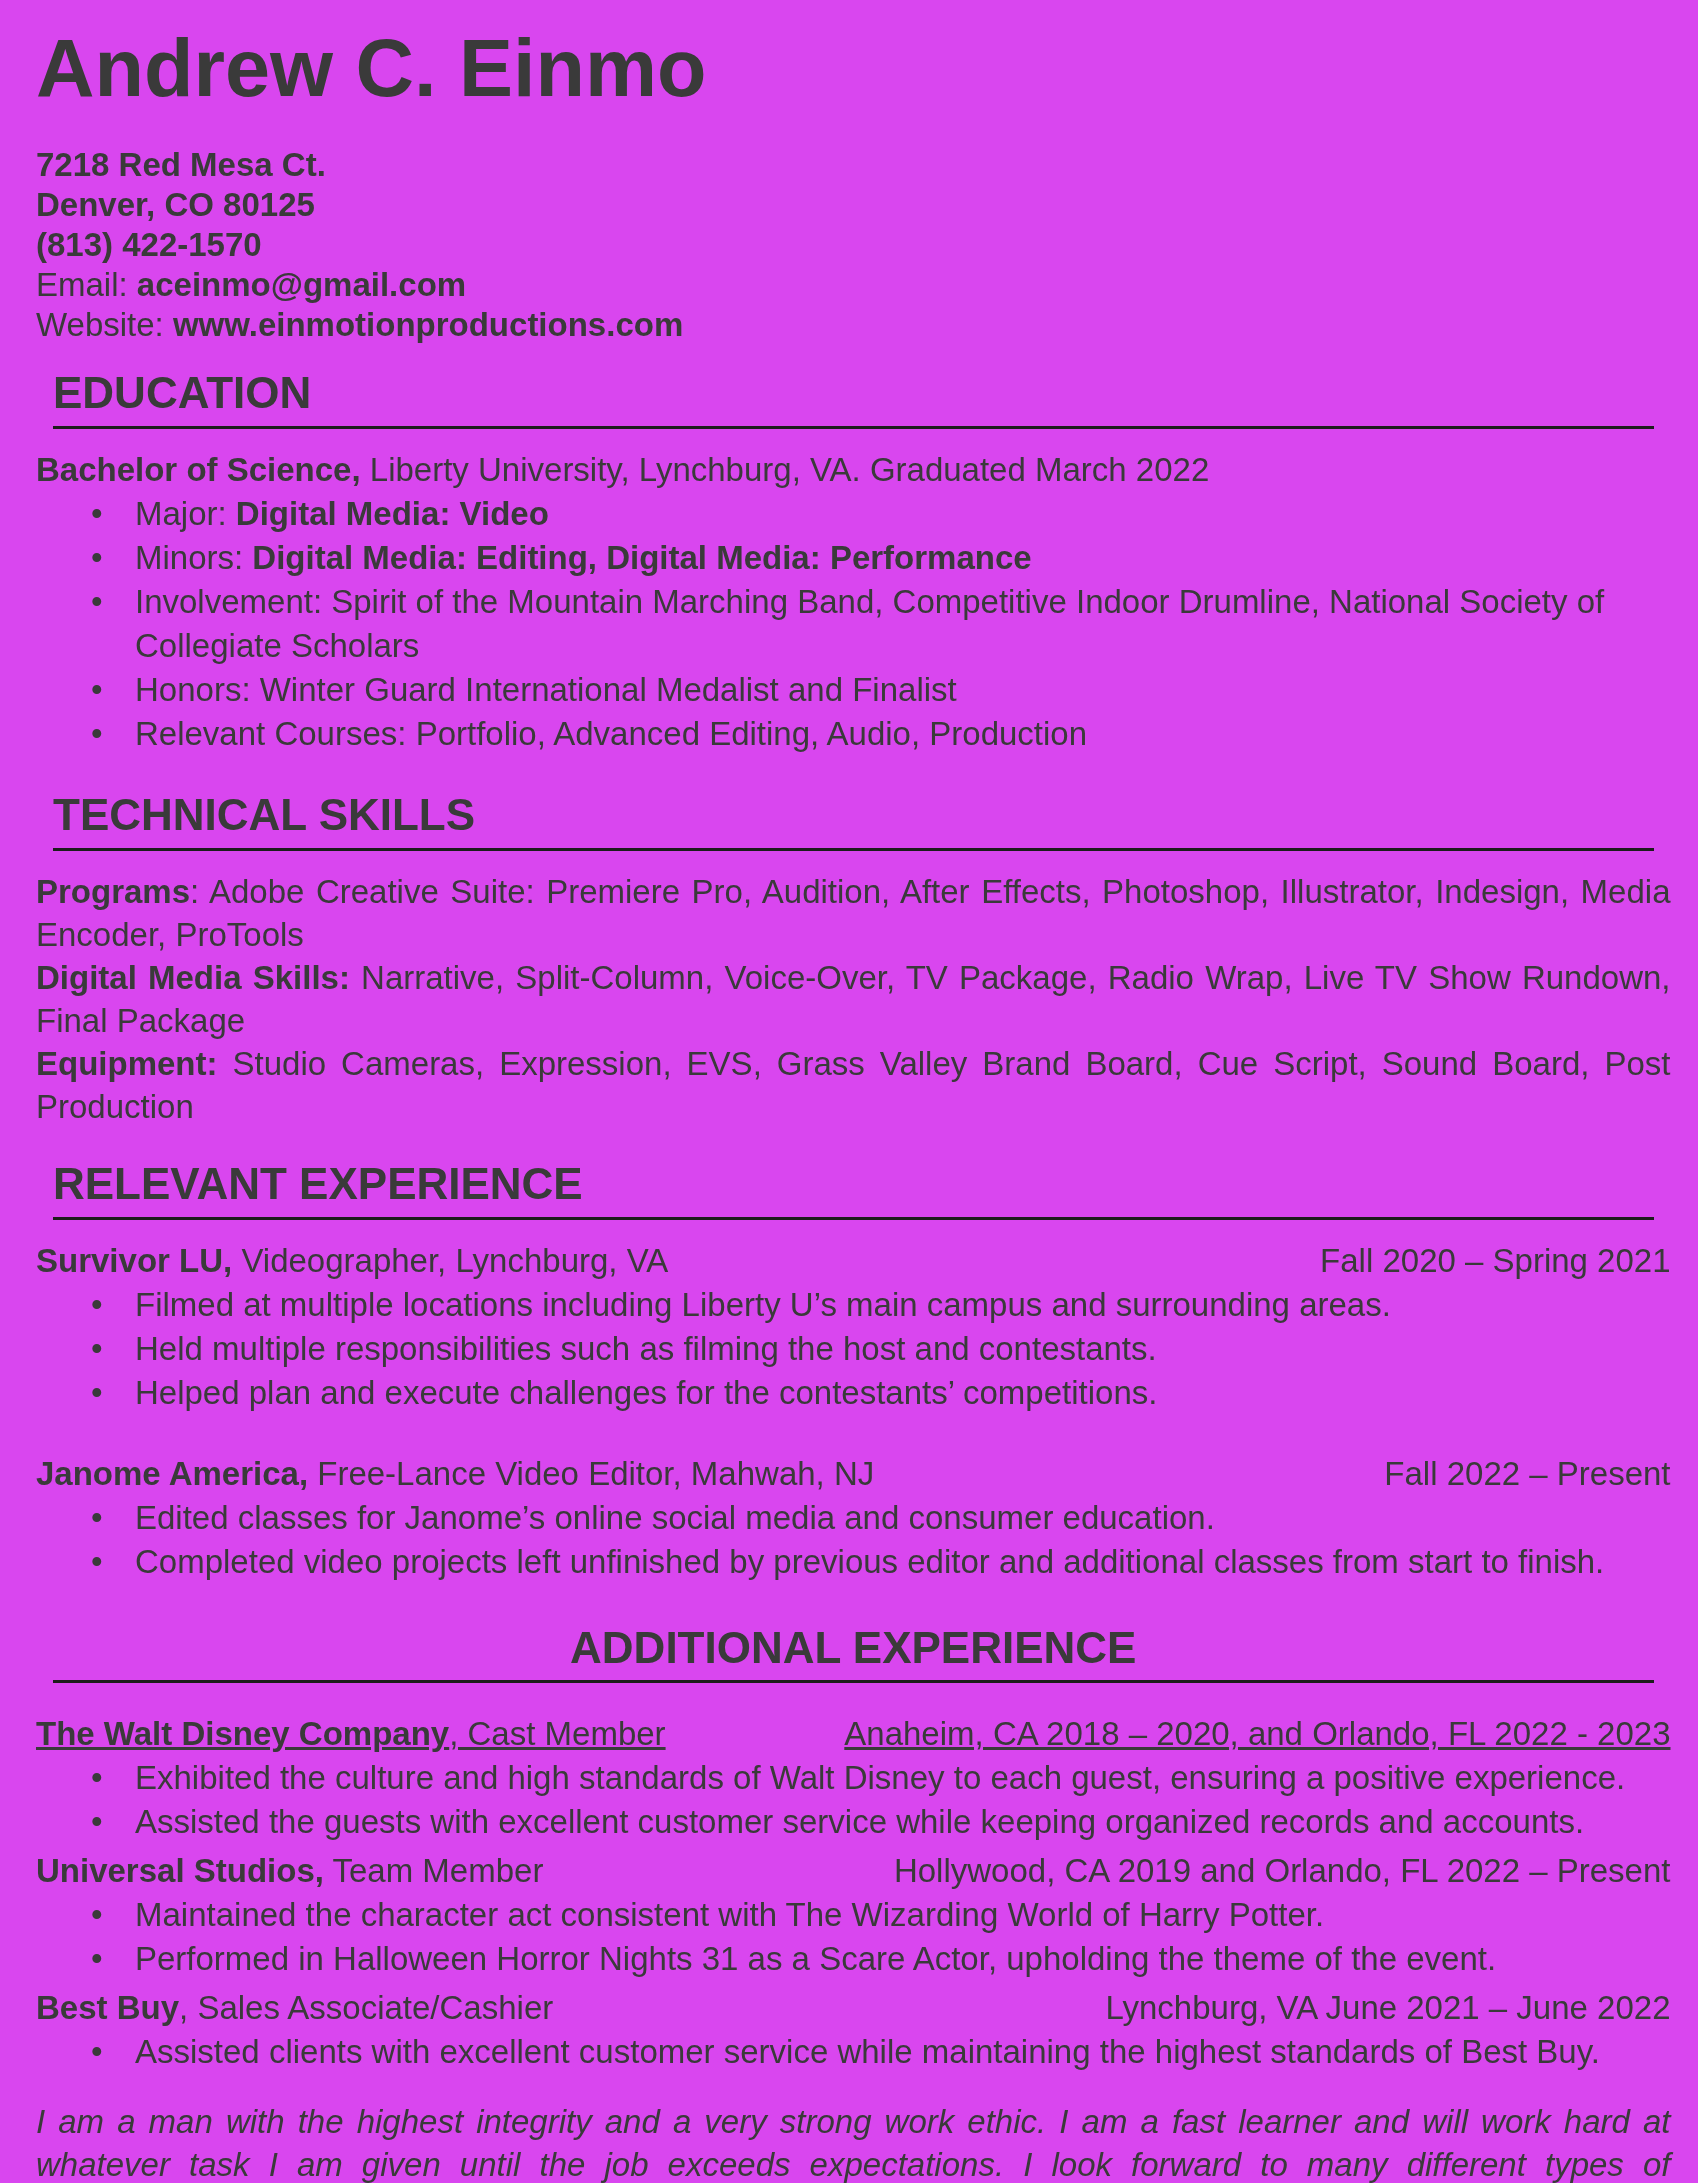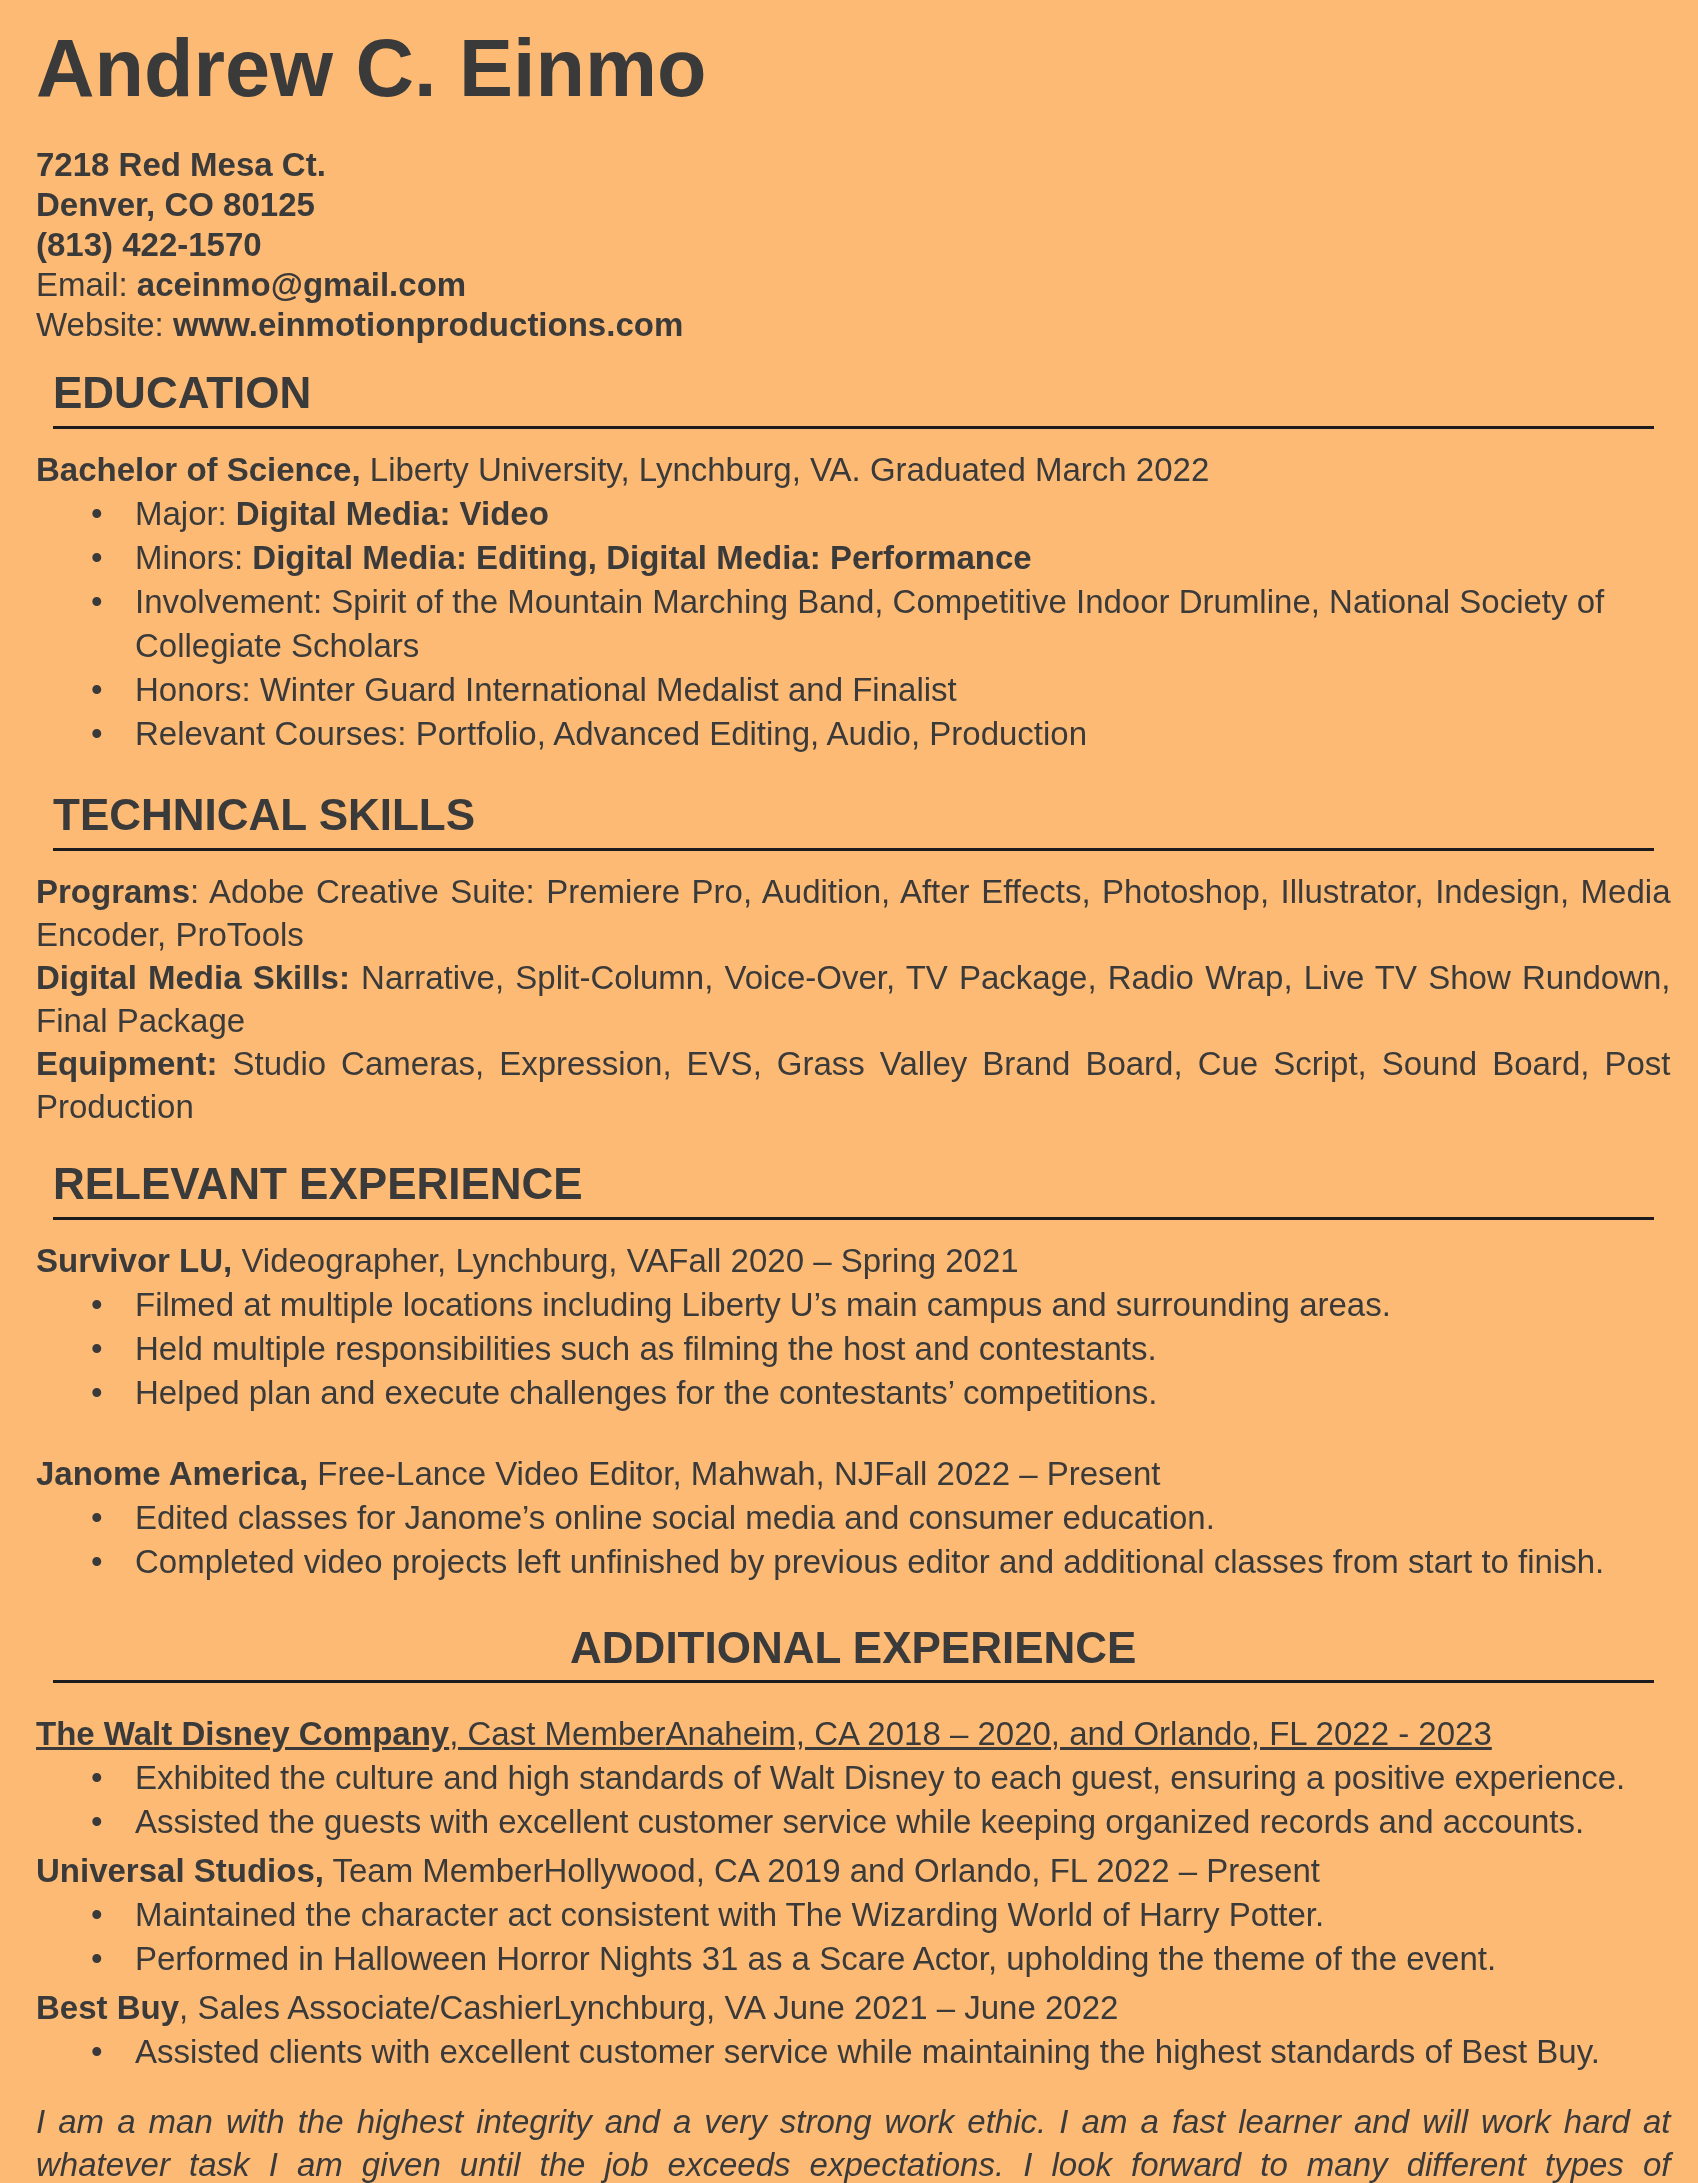--- a/index.html
+++ b/index.html
@@ -1,21 +1,21 @@
 <!DOCTYPE html>
 <html style="font-size:13px"><head>
 <meta charset="utf-8">
 <style>
   html,body { margin:0; padding:0; background:#ffffff; }
   .page {
     position:relative;
     width:1698px; height:2183px;
     box-sizing:border-box;
     padding:22.6px 27.5px 0 36px;
-    background:#fdba74;
+    background:#d946ef;
     color:#3a3a3a;
     font-family:"Liberation Sans", sans-serif;
     font-size:33px;
     overflow:hidden;
   }
   .b { font-weight:bold; }
 
   h1 {
     margin:0;
     font-size:81px;
@@ -43,20 +43,21 @@
 
   ul { list-style:none; margin:0; padding:0; }
   li { position:relative; padding-left:99px; line-height:44px; }
   .marker { position:absolute; left:55px; top:0; }
 
   .skills { margin-top:19.4px; }
   .skills p { margin:0; line-height:43px; text-align:justify; }
 
   .jobline {
     display:flex;
+    justify-content:space-between;
     align-items:baseline;
     line-height:44px;
     margin-top:19.4px;
   }
   .jobline.first { margin-top:19.4px; }
   .jobline.gap { margin-top:37px; }
   .jobline.tight { margin-top:4.9px; }
   .jobline .dates { white-space:nowrap; }
   .jobline.wide-dates { margin-top:29px;text-decoration:underline; }
 

